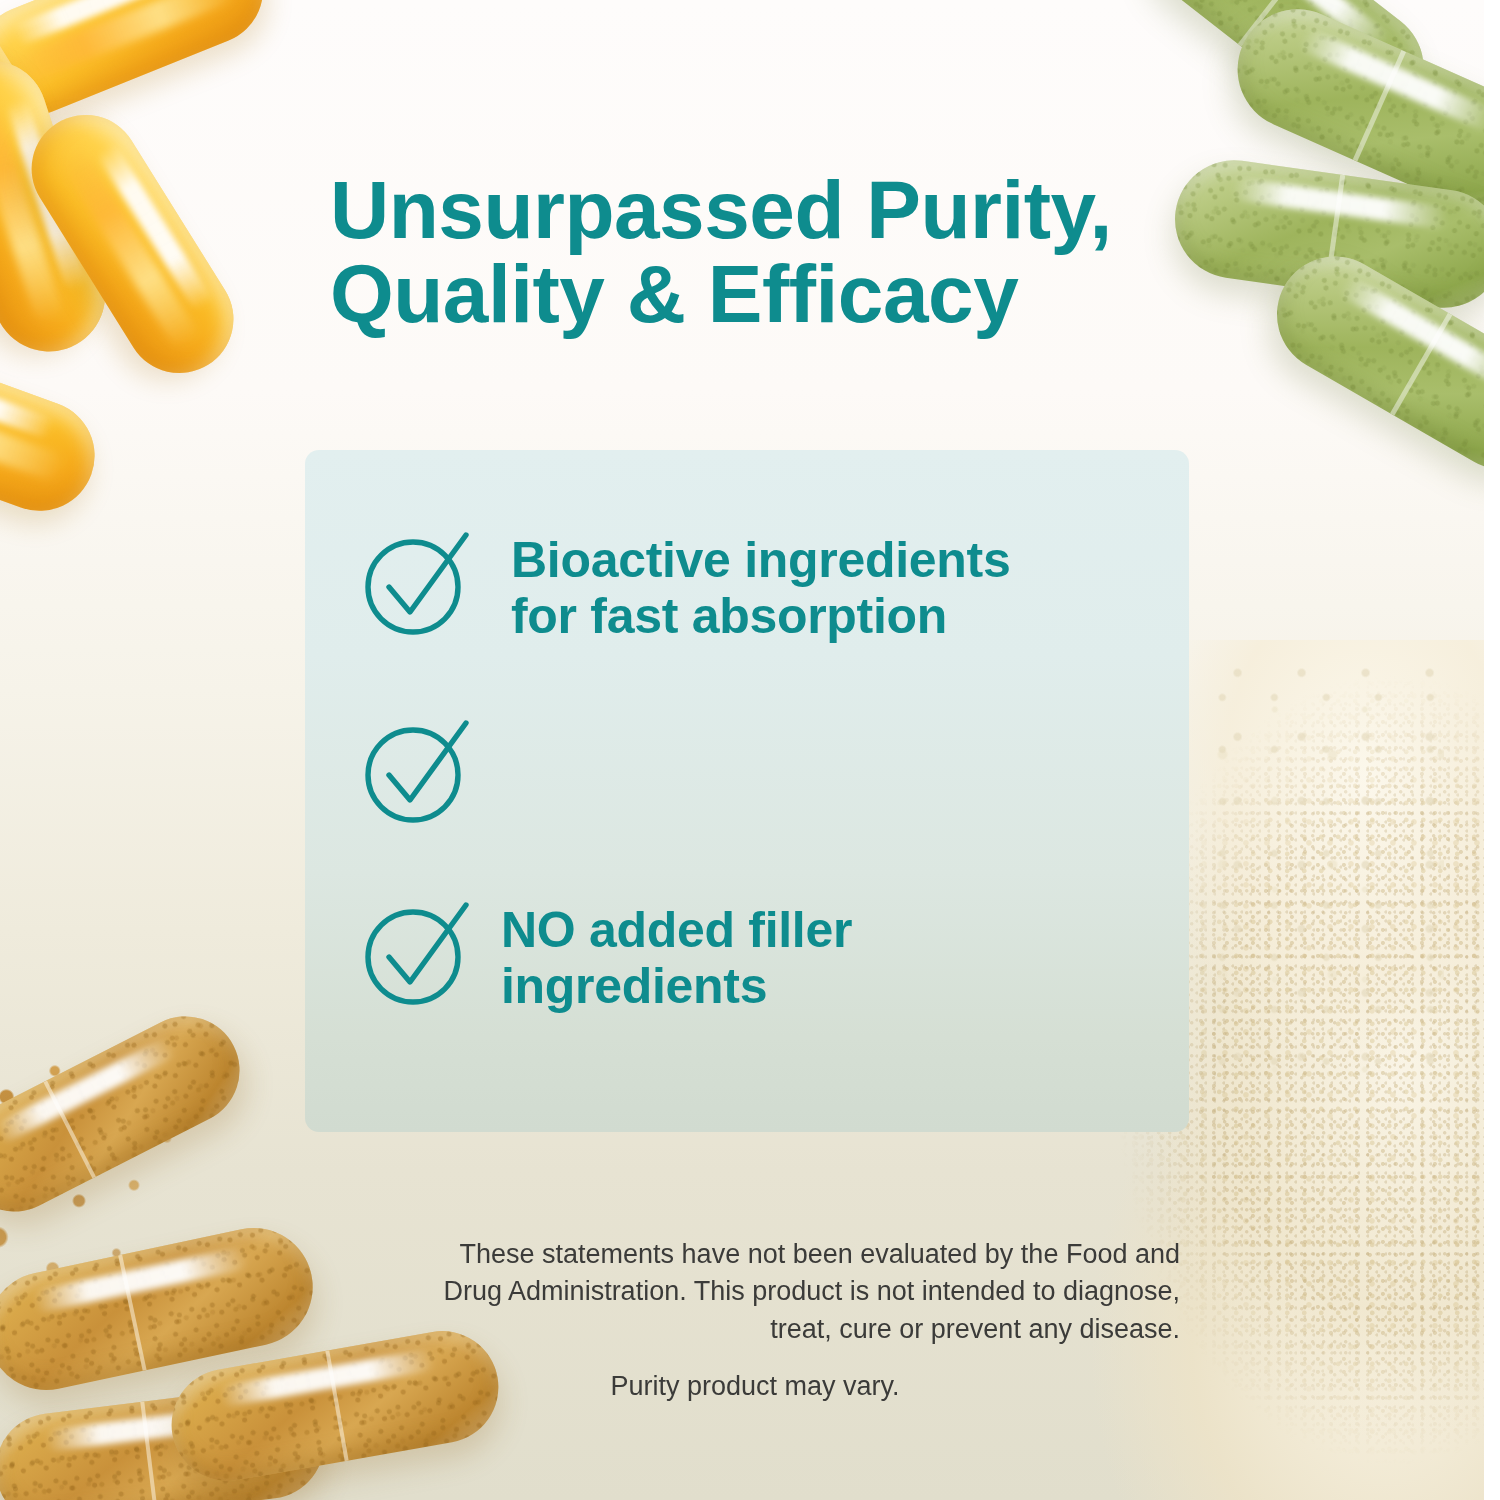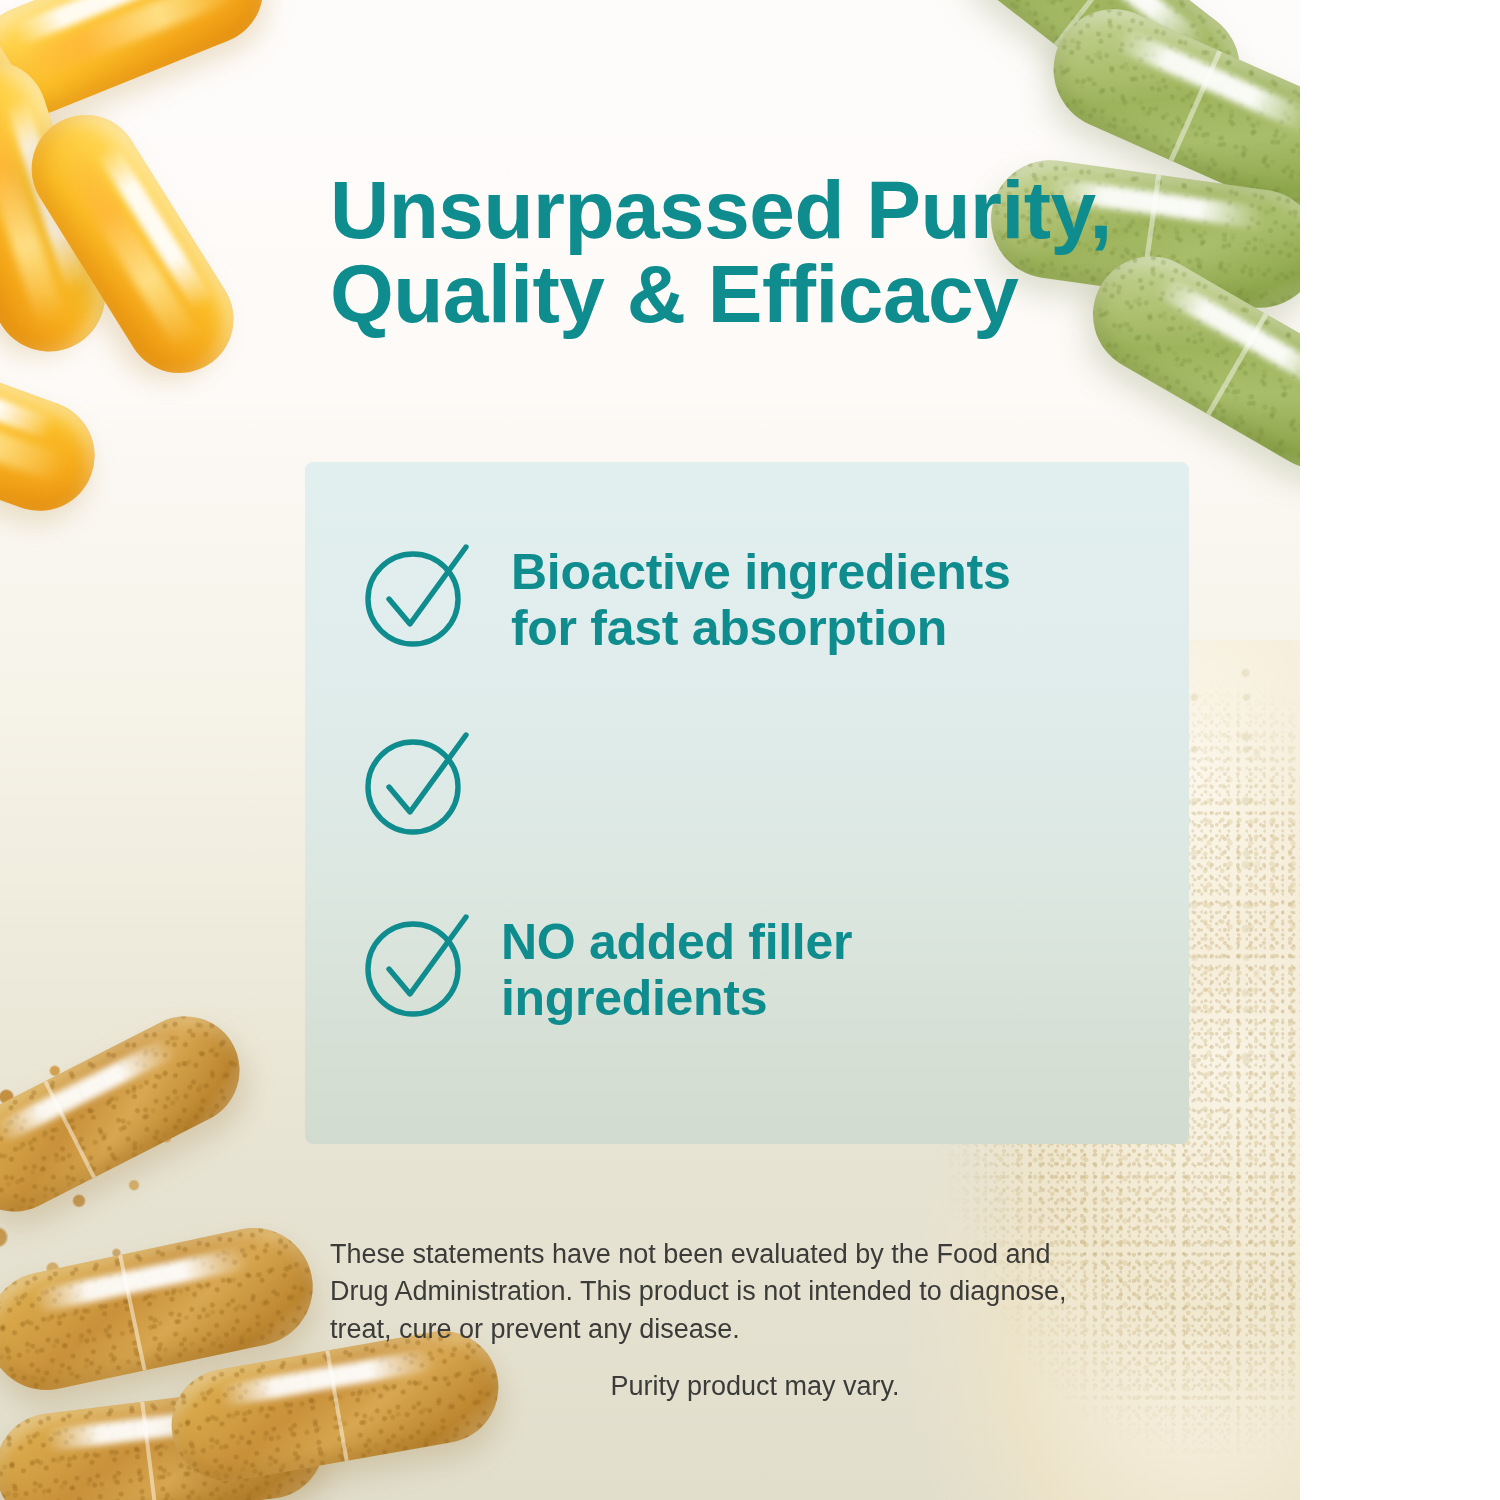--- a/index.html
+++ b/index.html
@@ -6,21 +6,21 @@
 
   html, body {
     width: 1500px;
     height: 1500px;
     overflow: hidden;
     font-family: "Liberation Sans", sans-serif;
   }
 
   #stage {
     position: relative;
-    width: 1300px;
+    width: 1484px;
     height: 1500px;
     background: linear-gradient(180deg,
         #FEFCFB 0%,
         #FDFAF7 26%,
         #F6F3E9 46%,
         #EFEBDC 62%,
         #E7E3D2 78%,
         #E1DECC 100%);
     overflow: hidden;
   }
@@ -167,24 +167,24 @@
     line-height: 1.02;
     font-weight: 800;
     letter-spacing: -0.5px;
     color: var(--teal, #0E8C8E);
     text-align: left;
   }
 
   .card {
     position: absolute;
     left: 305px;
-    top: 462px;
+    top: 450px;
     width: 884px;
     height: 682px;
-    border-radius: 8px;
+    border-radius: 14px;
     background: linear-gradient(180deg, #E2EFEF 0%, #E0EDEC 30%, #DCE7E1 62%, #D5DFD4 86%, #D1DBD0 100%);
   }
 
   .bullets {
     position: absolute;
     left: 58px;
     top: 78px;
     right: 40px;
   }
 
@@ -212,21 +212,21 @@
     letter-spacing: -0.3px;
     padding-top: 4px;
     white-space: pre-line;
   }
 
   .disclaimer {
     position: absolute;
     left: 330px;
     top: 1236px;
     width: 850px;
-    text-align: left;
+    text-align: right;
     color: #3B3B39;
     font-size: 27px;
     line-height: 1.38;
     white-space: pre-line;
   }
 
   .footnote {
     position: absolute;
     left: 330px;
     top: 1368px;

